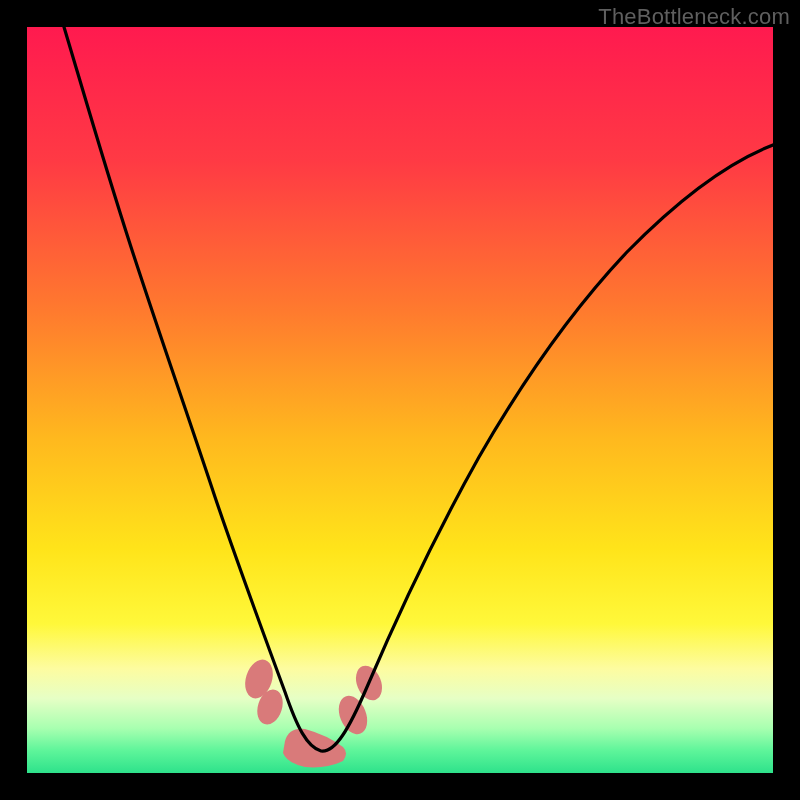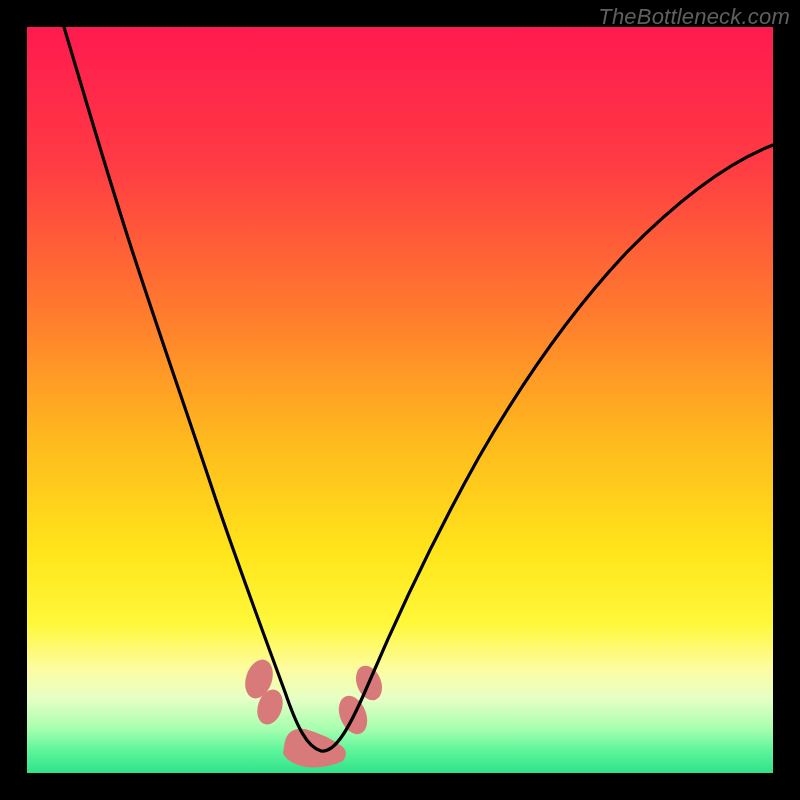--- a/index.html
+++ b/index.html
@@ -38,21 +38,20 @@
     height: 100%;
   }
   .watermark {
     position: absolute;
     top: 4px;
     right: 10px;
     color: #5f5f5f;
     font-size: 22px;
     font-weight: 500;
     letter-spacing: 0.2px;
-    font-style: italic;
   }
 </style>
 </head>
 <body>
 
 <div class="frame">
 
   <div class="plot-area">
 
     <svg class="gradient-bg" viewBox="0 0 746 746" preserveAspectRatio="none">

